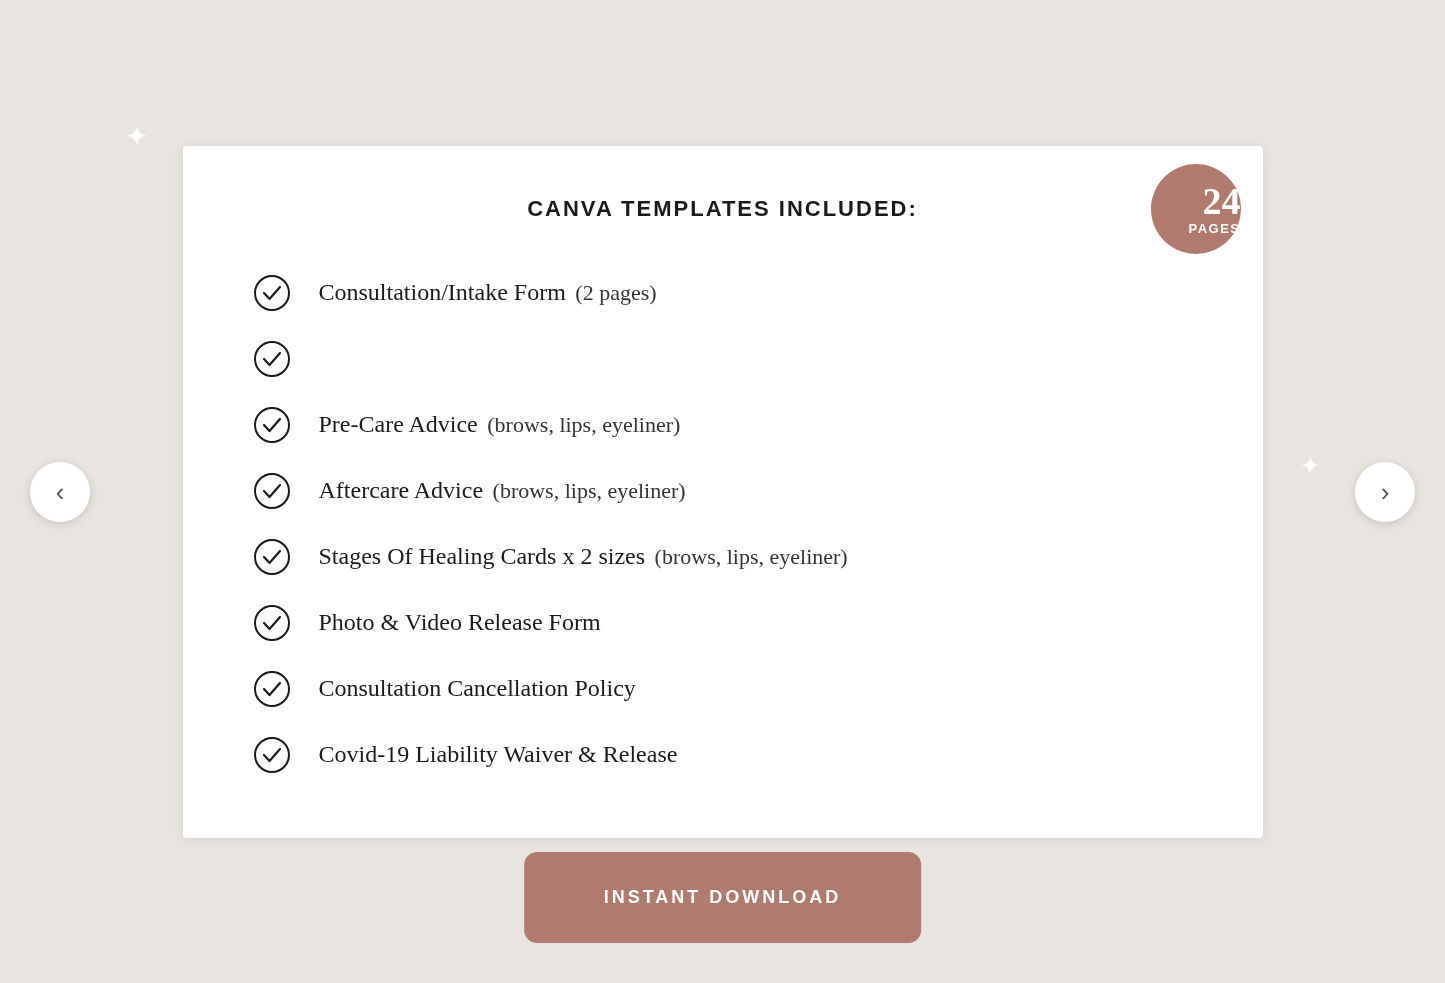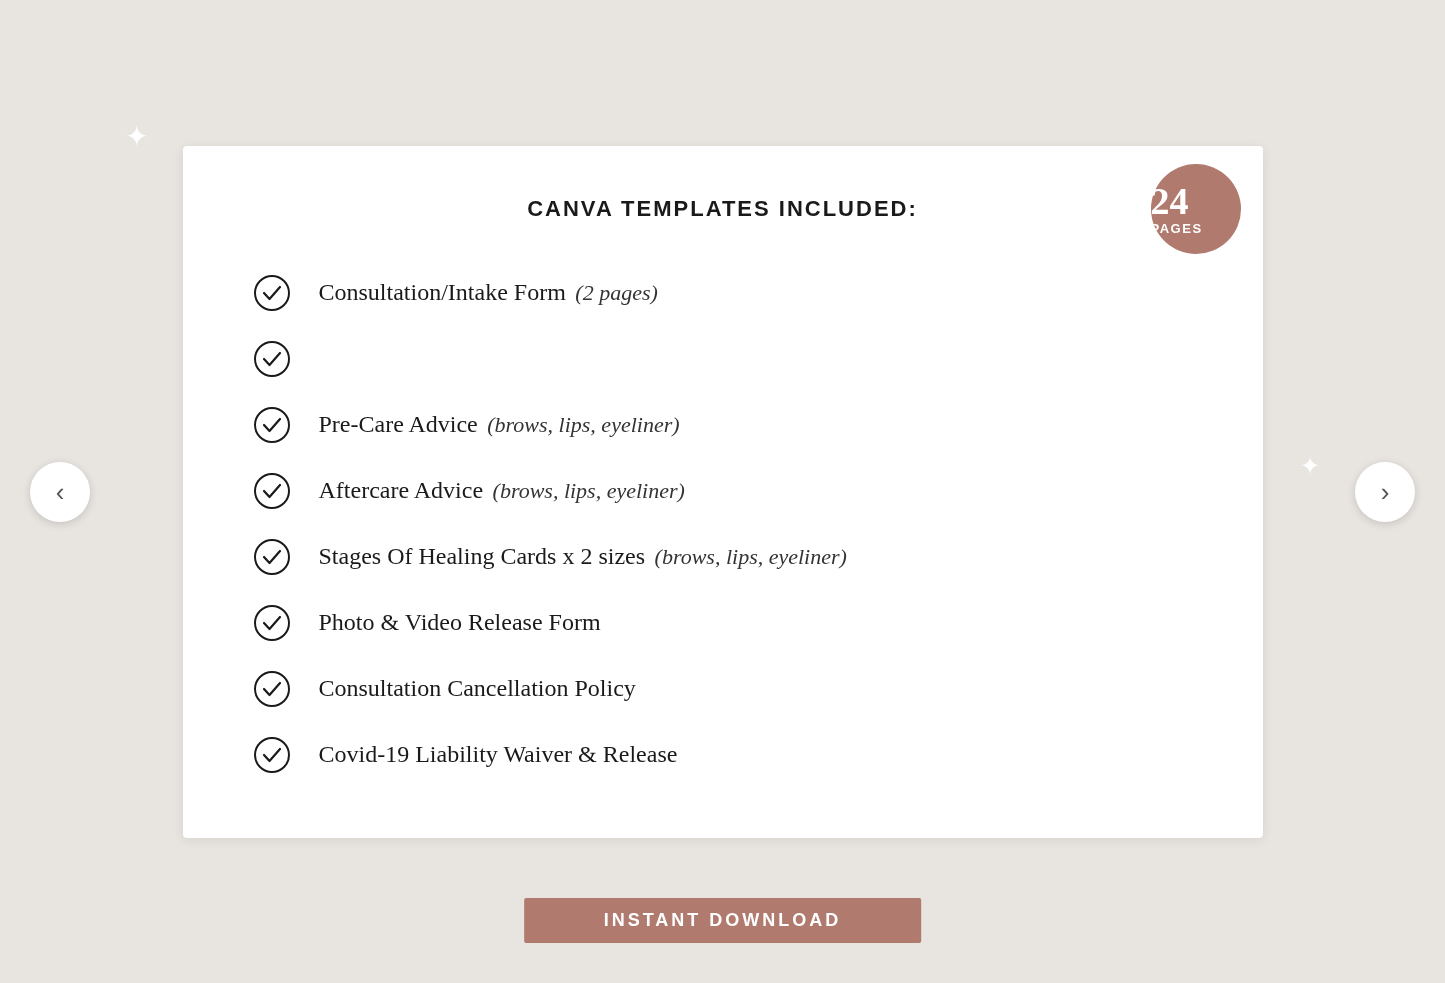--- a/index.html
+++ b/index.html
@@ -66,21 +66,21 @@
       right: 22px;
     }
 
     .badge-circle {
       width: 90px;
       height: 90px;
       border-radius: 50%;
       background-color: #b07a6e;
       display: flex;
       flex-direction: column;
-      align-items: flex-start;
+      align-items: flex-end;
       justify-content: center;
       color: white;
     }
 
     .badge-number {
       font-size: 38px;
       font-weight: 700;
       line-height: 1;
       font-family: Georgia, serif;
     }
@@ -166,45 +166,44 @@
 
     .item-text {
       font-size: 24px;
       color: #1a1a1a;
       font-family: Georgia, 'Times New Roman', serif;
       font-weight: 400;
       line-height: 1.3;
     }
 
     .item-text-italic {
-      font-style: italic;
       font-size: 22px;
       color: #333;
       margin-left: 4px;
     }
 
     
     .bottom-section {
       margin-top: 32px;
       display: flex;
       justify-content: center;
     }
 
     .instant-download-btn {
       background-color: #b07a6e;
       color: white;
       border: none;
-      padding: 12px 80px;
+      padding: 35px 80px;
       font-size: 18px;
       font-weight: 800;
       letter-spacing: 3px;
       text-transform: uppercase;
       cursor: pointer;
       font-family: Arial, Helvetica, sans-serif;
-      border-radius: 2px;
+      border-radius: 13px;
     }
   </style>
 </head>
 <body>
 
 <div class="page-wrapper">
 
   <button class="nav-arrow nav-arrow-left">
     <span style="font-size:26px; line-height:1;">‹</span>
   </button>

